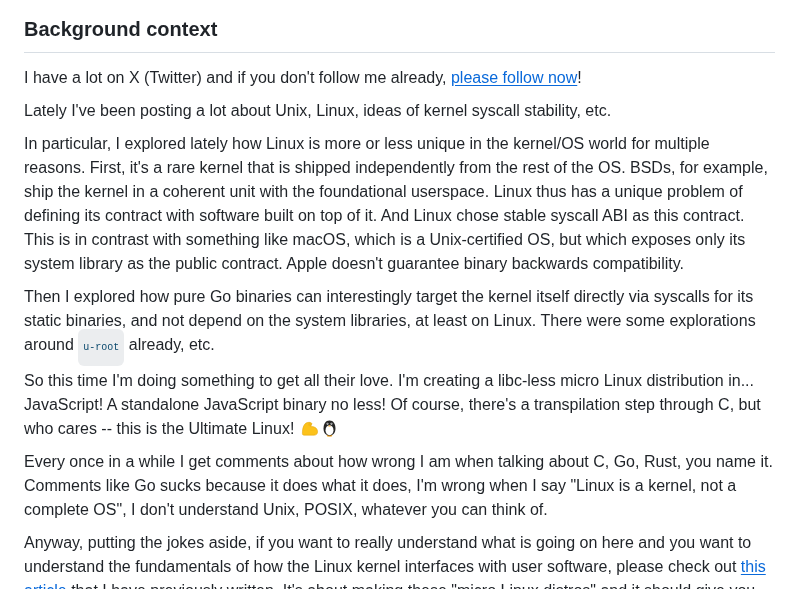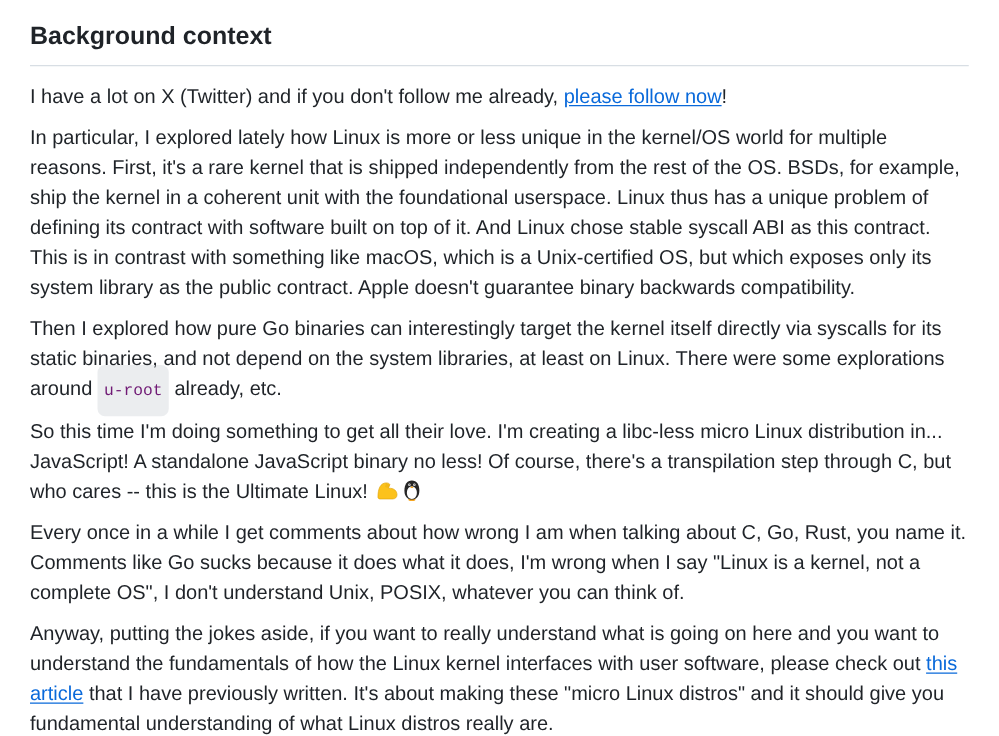--- a/index.html
+++ b/index.html
@@ -32,45 +32,46 @@
   p.md-p {
     margin: 0 0 9px 0;
   }
   a.md-link {
     color: #0969da;
     text-underline-offset: 2px;
     cursor: pointer;
   }
   code.inline-code {
     font-family: "Liberation Mono", "DejaVu Sans Mono", monospace;
-    font-size: 13px;
+    font-size: 10px;
     background: rgba(175, 184, 193, 0.25);
     border-radius: 6px;
     padding: 13px 5px;
     white-space: nowrap;
-    color: #701a75;
+    color: #0c4a6e;
   }
   .emoji {
     display: inline-block;
     width: 19px;
     height: 19px;
     vertical-align: -4px;
     margin-left: 1px;
   }
   .emoji svg { display: block; width: 100%; height: 100%; }
 </style>
 </head>
 <body>
 
 <div class="article">
 
   <h2 class="section-heading">Background context</h2>
 
   <p class="md-p"><span>I have a lot on X (Twitter) and if you don't follow me already, </span><a class="md-link" href="#">please follow now</a><span>!</span></p>
 
+  <p class="md-p"><span>Lately I've been posting a lot about Unix, Linux, ideas of kernel syscall stability, etc.</span></p>
 
   <p class="md-p"><span>In particular, I explored lately how Linux is more or less unique in the kernel/OS world for multiple reasons. First, it's a rare kernel that is shipped independently from the rest of the OS. BSDs, for example, ship the kernel in a coherent unit with the foundational userspace. Linux thus has a unique problem of defining its contract with software built on top of it. And Linux chose stable syscall ABI as this contract. This is in contrast with something like macOS, which is a Unix-certified OS, but which exposes only its system library as the public contract. Apple doesn't guarantee binary backwards compatibility.</span></p>
 
   <p class="md-p"><span>Then I explored how pure Go binaries can interestingly target the kernel itself directly via syscalls for its static binaries, and not depend on the system libraries, at least on Linux. There were some explorations around </span><code class="inline-code">u-root</code><span> already, etc.</span></p>
 
   <p class="md-p"><span>So this time I'm doing something to get all their love. I'm creating a libc-less micro Linux distribution in... JavaScript! A standalone JavaScript binary no less! Of course, there's a transpilation step through C, but who cares -- this is the Ultimate Linux! </span><span class="emoji"><svg viewBox="0 0 20 20" xmlns="http://www.w3.org/2000/svg">
           <path d="M2.5 15.5 C2.5 8.5 4.5 3.5 9.5 3.5 c1.5 0 2.8 .6 3 1.4 l-1.2 3.1 c5 -.3 7.2 2.5 7.2 5.5 0 2.1 -1.4 3.5 -3.6 3.5 H4.3 c-1.1 0 -1.8 -.6 -1.8 -1.5 z" fill="#fcc21b" stroke="#e2a610" stroke-width="0.6"></path>
           <path d="M9.5 3.8 l2.8 1.2 -1 2.9 -3 -1.2 z" fill="#e2a610" opacity="0.35"></path>
         </svg></span><span class="emoji"><svg viewBox="0 0 20 20" xmlns="http://www.w3.org/2000/svg">
           <ellipse cx="10" cy="17.4" rx="3" ry="1.3" fill="#f5a623"></ellipse>

